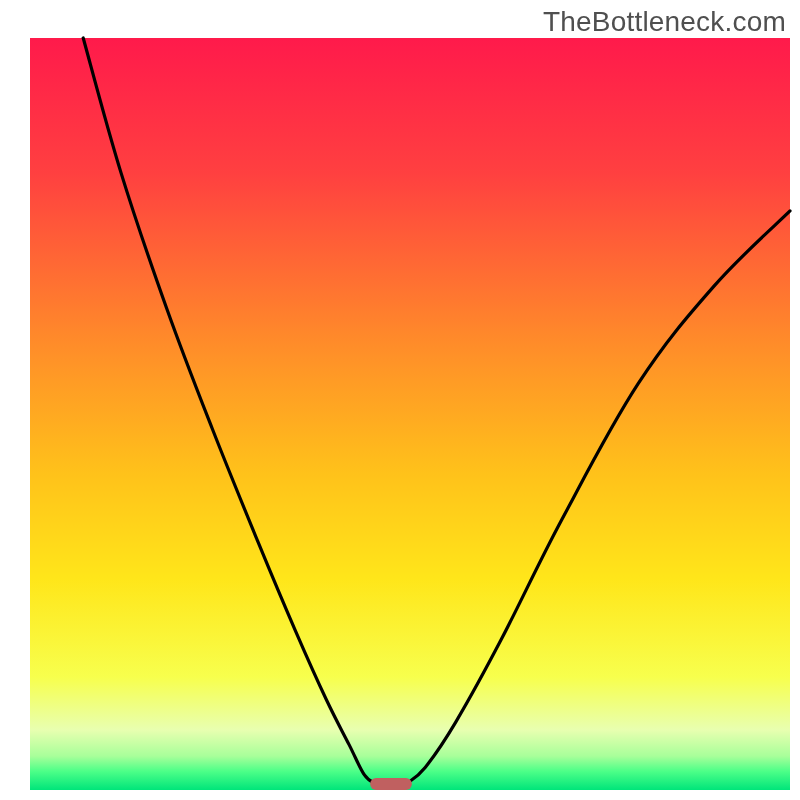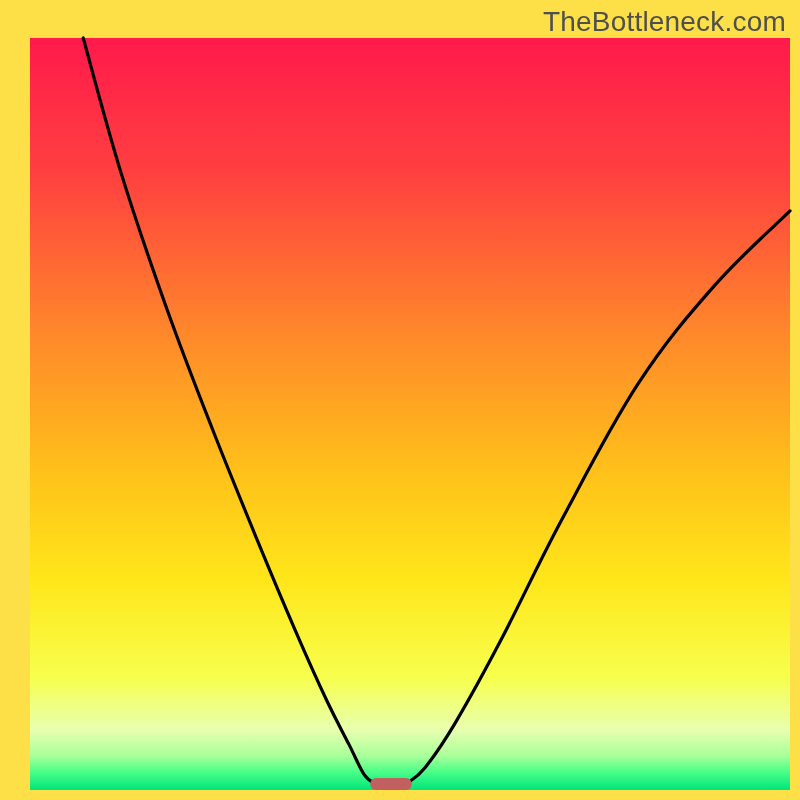--- a/index.html
+++ b/index.html
@@ -1,16 +1,16 @@
 <!DOCTYPE html>
 <html><head>
 <meta charset="utf-8">
 <style>
   html,body{margin:0;padding:0;width:800px;height:800px;overflow:hidden;background:#000;font-family:Arial,Helvetica,sans-serif}
-  .frame{position:absolute;inset:0;background:#fde047}
+  .frame{position:absolute;inset:0;background:#ffffff}
   .watermark{position:absolute;top:6px;right:14px;color:#4f4f4f;font-size:28px;font-weight:400;letter-spacing:.2px}
   svg{position:absolute;inset:0}
 </style>
 </head>
 <body>
 
 <div class="frame">
   <div class="watermark">TheBottleneck.com</div>
   <svg id="plot" width="800" height="800" viewBox="0 0 800 800">
       <defs>

